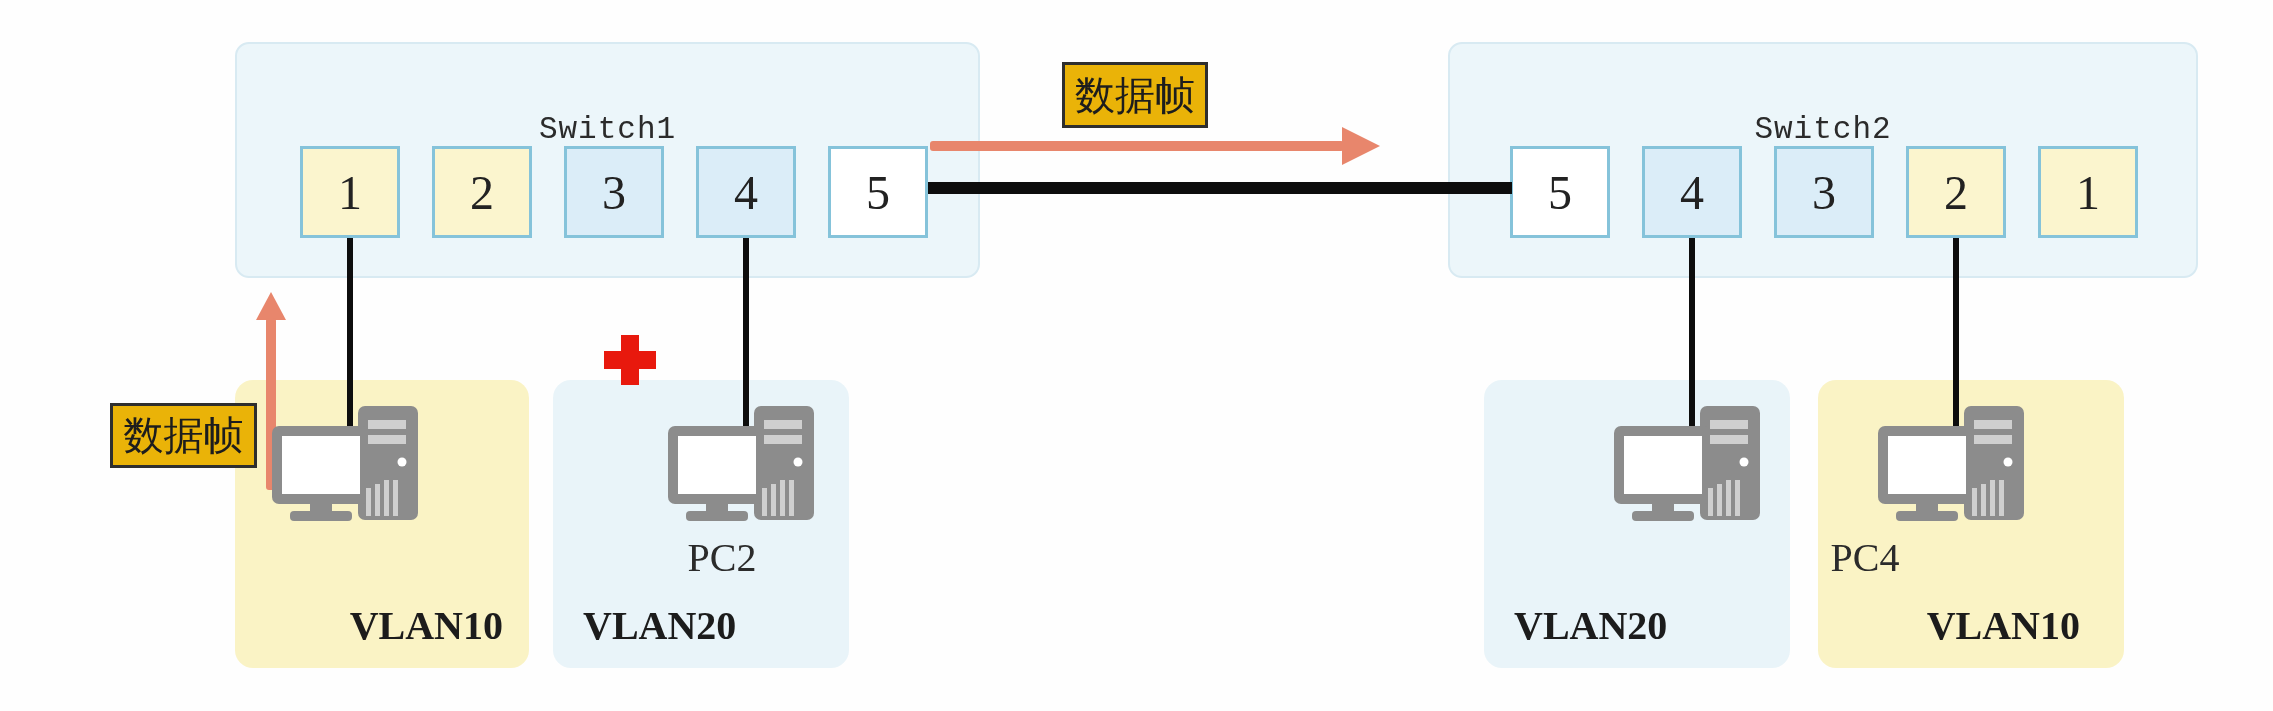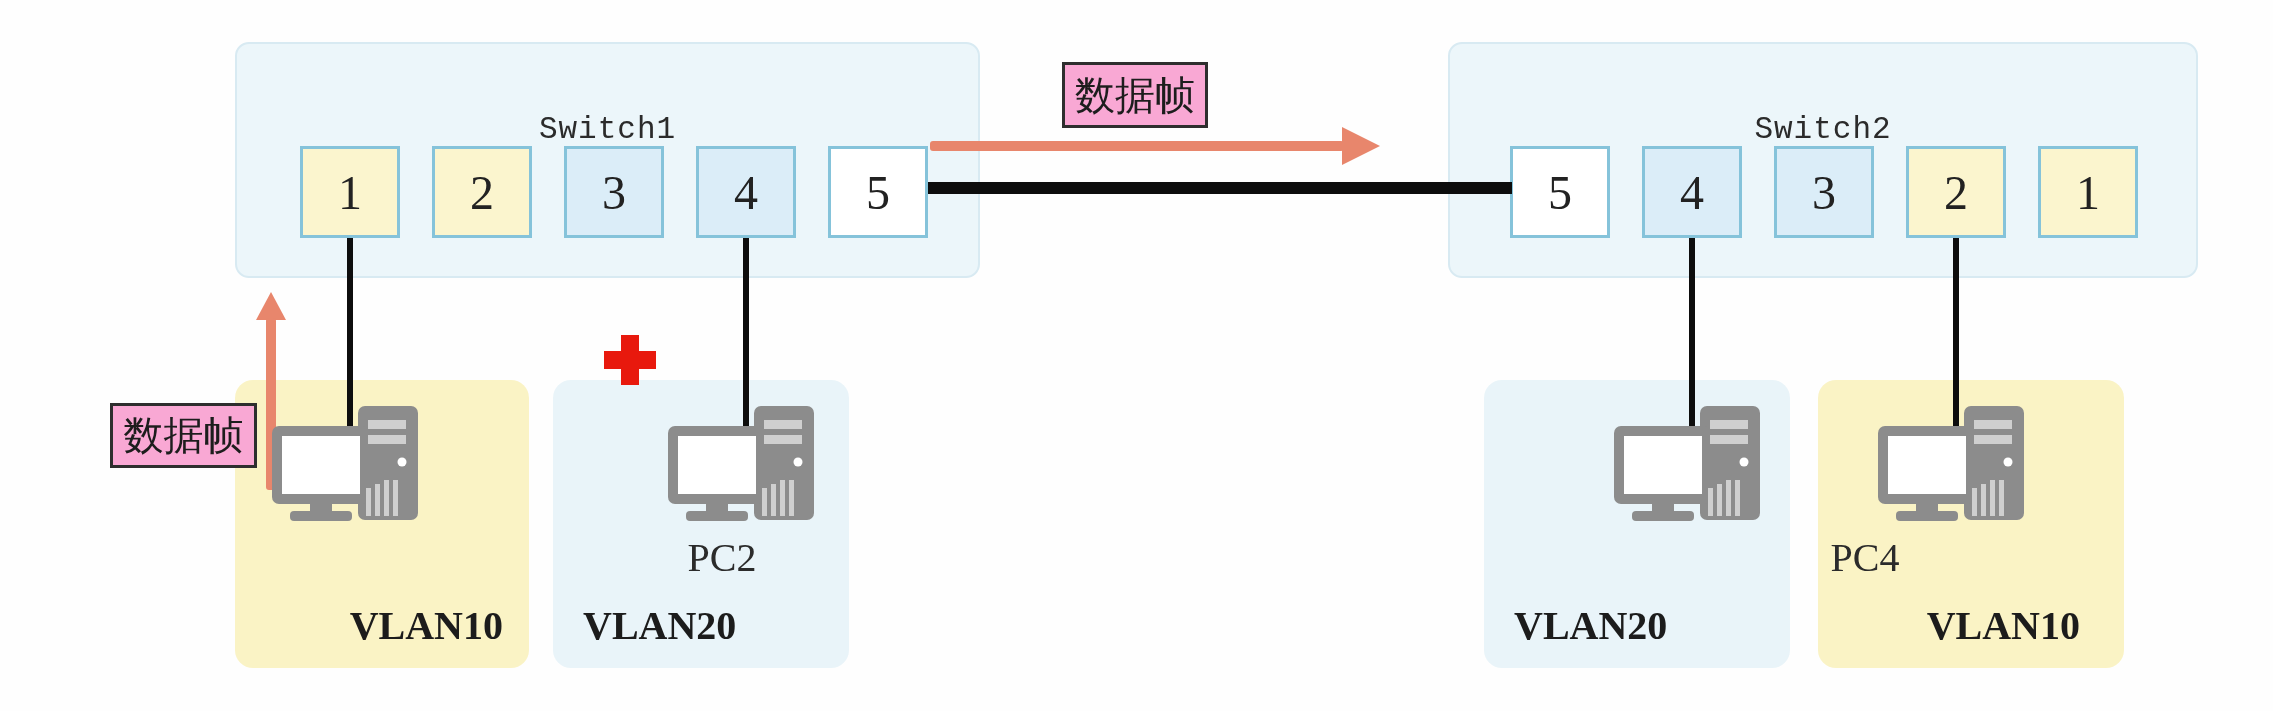--- a/index.html
+++ b/index.html
@@ -37,21 +37,21 @@
     border-left:38px solid #E8866C;
   }
   .arrow-shaft-v{position:absolute;width:10px;background:#E8866C;border-radius:3px;}
   .arrow-head-up{
     position:absolute;width:0;height:0;
     border-left:15px solid transparent;border-right:15px solid transparent;
     border-bottom:28px solid #E8866C;
   }
   
   .tag{
-    position:absolute;background:#f9a8d4;border:3px solid #2E2E2E;box-sizing:border-box;
+    position:absolute;background:#eab308;border:3px solid #2E2E2E;box-sizing:border-box;
     display:flex;align-items:center;justify-content:center;
     font-size:40px;color:#1d1d1d;z-index:30;
   }
   
   .pcbox{position:absolute;top:380px;height:288px;border-radius:18px;}
   .b-yellow{background:#FAF3C5;}
   .b-blue{background:#E9F4F9;}
   .pc-name{position:absolute;top:534px;width:200px;text-align:center;font-size:40px;color:#2b2b2b;z-index:12;}
   .vlan-label{position:absolute;top:602px;width:250px;font-size:40px;font-weight:bold;color:#1c1c1c;z-index:12;}
   .pc-icon{position:absolute;top:398px;z-index:10;}

